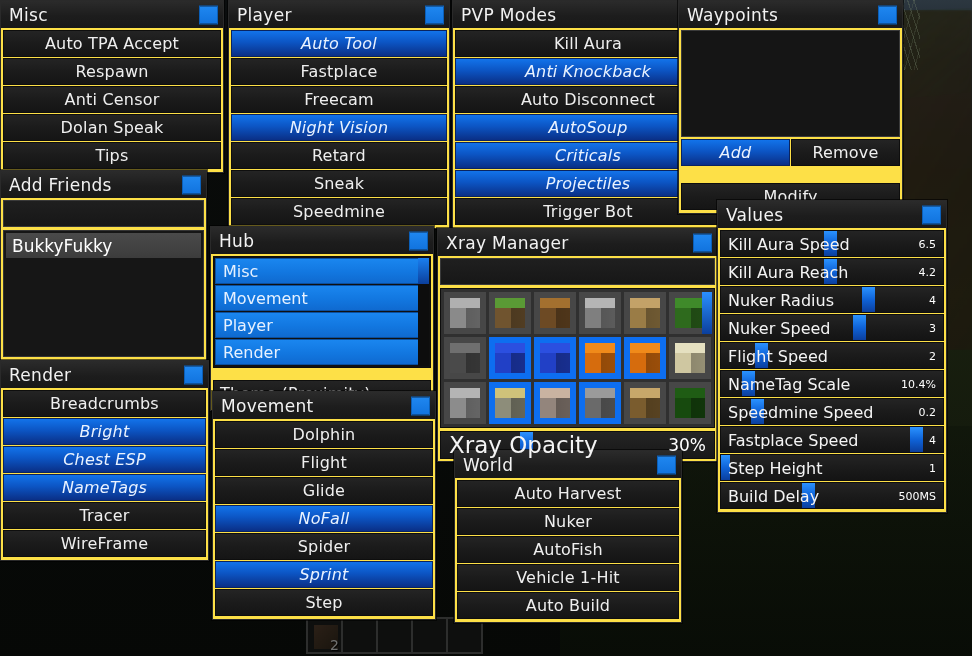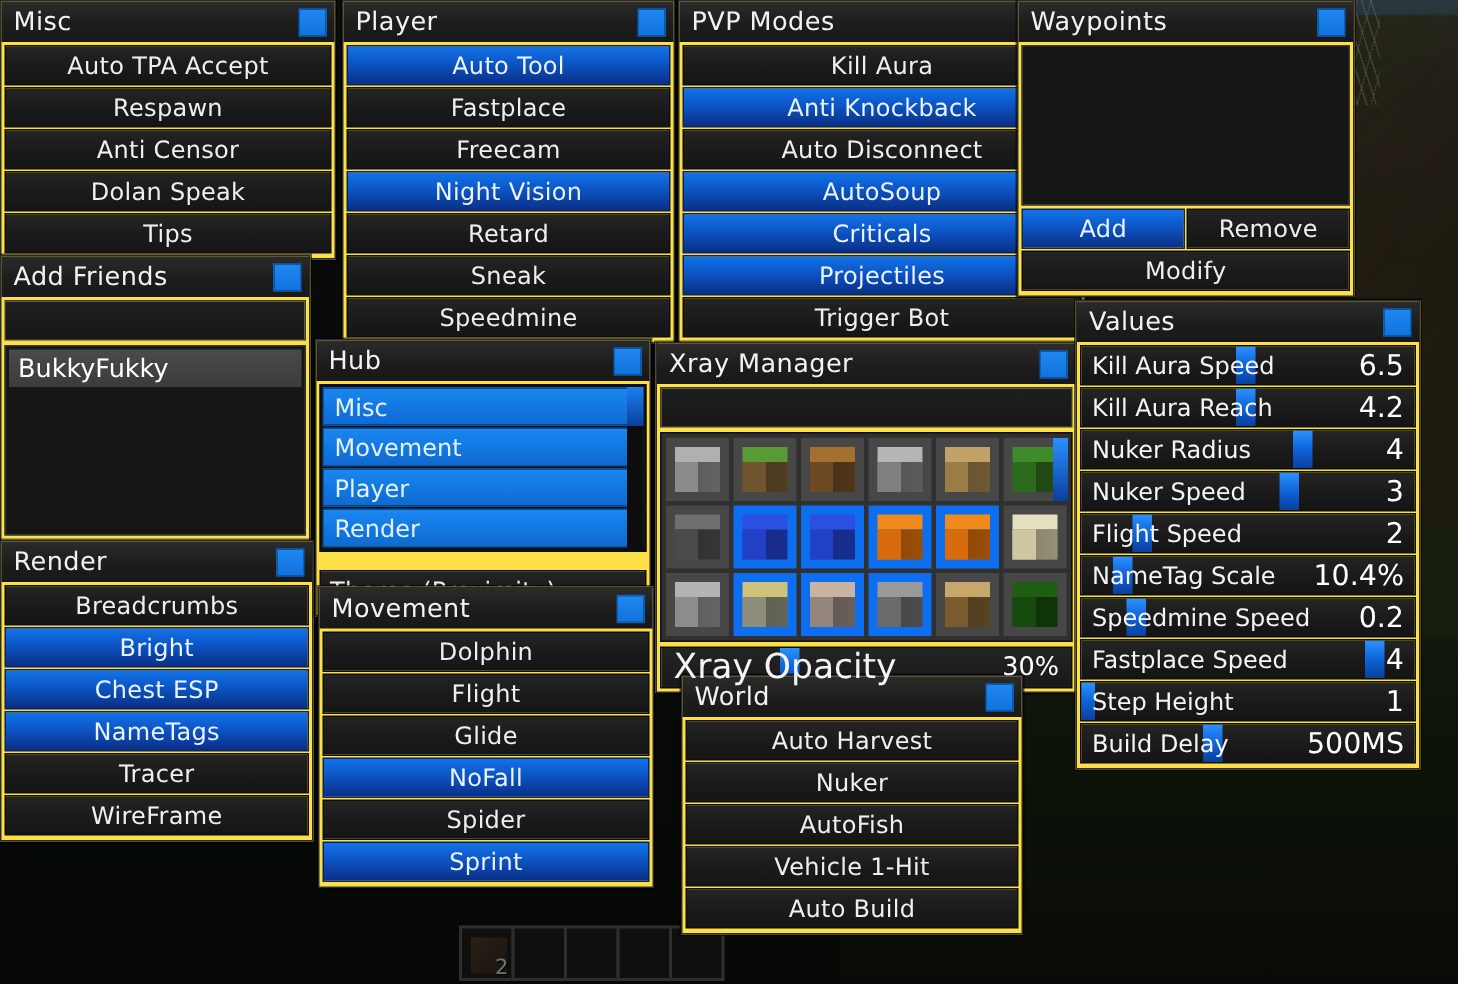--- a/index.html
+++ b/index.html
@@ -138,20 +138,21 @@
     background: linear-gradient(180deg,#242424 0%, #1b1b1b 50%, #151515 100%);
     border: 1px solid #0e0e0e;
     margin-bottom: 1px;
     white-space: nowrap;
     letter-spacing: 0.2px;
   }
   .mod-btn.on {
     background: linear-gradient(180deg,#1273ea 0%, #0c55c4 45%, #0a2f86 100%);
     color: #eaf3ff;
     border: 1px solid #0a2460;
+    font-style: italic;
   }
 
   
   .hub-list {
     position: relative;
     border: 1px solid #0d0d0d;
     background: #101010;
     padding: 1px;
   }
   .hub-item {
@@ -197,21 +198,21 @@
     background: linear-gradient(180deg,#4a4a4a 0%, #3c3c3c 100%);
   }
 
   
   .blankbox {
     background: #151515;
     border: 1px solid #3a3a3a;
   }
 
   
-  .row-split { display: flex; gap: 1px; margin-bottom: 1px; }
+  .row-split { display: flex; gap: 1px; margin-bottom: 17px; }
   .row-split .mod-btn { flex: 1; margin-bottom: 0; }
 
   
   .slider-row {
     position: relative;
     height: 27px;
     background: linear-gradient(180deg,#242424 0%, #1a1a1a 55%, #141414 100%);
     border: 1px solid #0e0e0e;
     margin-bottom: 1px;
     overflow: hidden;
@@ -228,21 +229,21 @@
     transform: translateY(-50%);
     font-size: 16px;
     color: #f4f4f4;
     white-space: nowrap;
     z-index: 2;
   }
   .slider-value {
     position: absolute;
     right: 7px; top: 50%;
     transform: translateY(-50%);
-    font-size: 19px;
+    font-size: 11px;
     color: #ffffff;
     white-space: nowrap;
     z-index: 2;
   }
 
   
   .xray-grid {
     background: #303030;
     border: 1px solid #0e0e0e;
     padding: 3px;
@@ -397,20 +398,21 @@
     <span class="ttl">Movement</span>
     <span class="title-toggle"></span>
   </div>
   <div class="panel-body">
     <div class="mod-btn">Dolphin</div>
     <div class="mod-btn">Flight</div>
     <div class="mod-btn">Glide</div>
     <div class="mod-btn on">NoFall</div>
     <div class="mod-btn">Spider</div>
     <div class="mod-btn on">Sprint</div>
+    <div class="mod-btn">Step</div>
   </div>
 </div>
 
 <div class="panel" style="left:452px; top:0px; width:272px;">
   <div class="panel-title">
     <span class="ttl">PVP Modes</span>
     <span class="title-toggle"></span>
   </div>
   <div class="panel-body">
     <div class="mod-btn">Kill Aura</div>

